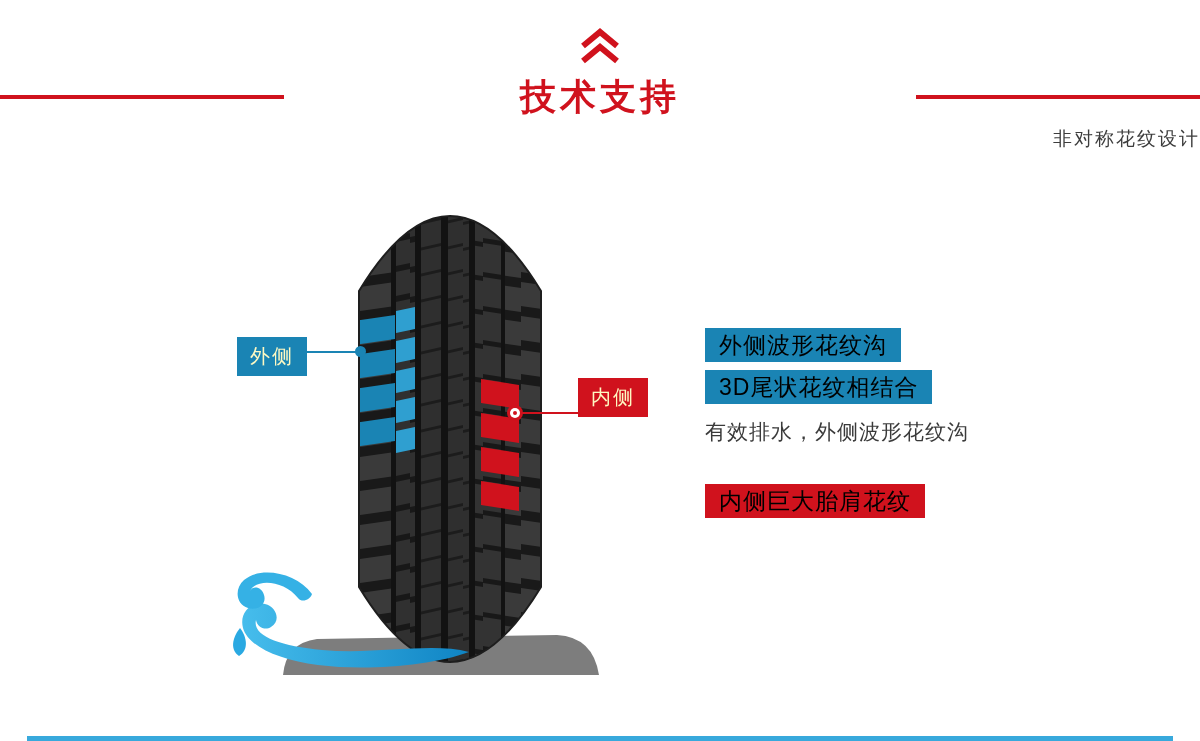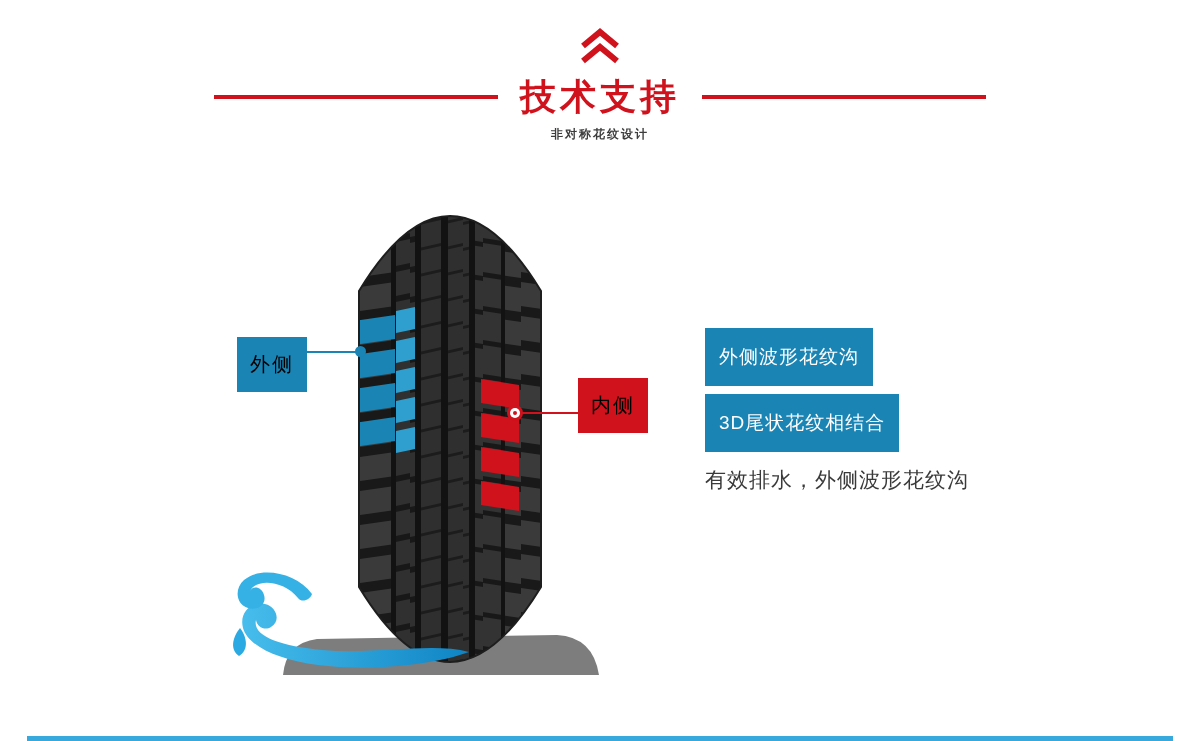--- a/index.html
+++ b/index.html
@@ -11,46 +11,46 @@
     --footer-blue:#38a9dc;
   }
   html,body{margin:0;padding:0;background:#fff;}
   .page{
     position:relative;width:1200px;height:741px;background:#ffffff;overflow:hidden;
     font-family:"Liberation Sans","DejaVu Sans",sans-serif;
   }
   
   .chevron-icon{position:absolute;left:579px;top:28px;}
   .stroke-red{stroke:var(--accent-red);}
-  .title-row{position:absolute;left:0;top:78px;width:100%;display:flex;align-items:center;justify-content:center;}
+  .title-row{position:absolute;left:0;top:78px;width:100%;display:flex;align-items:center;justify-content:space-between;}
   .title-line{width:284px;height:4px;background:var(--accent-red);}
   .page-title{font-size:36px;font-weight:bold;color:var(--accent-red);letter-spacing:4px;margin:0 22px;line-height:38px;white-space:nowrap;}
-  .subtitle{position:absolute;left:0;top:126px;width:100%;text-align:center;font-size:12px;color:#3d3d3d;letter-spacing:2px;font-weight:bold;}
+  .subtitle{position:absolute;left:0;top:126px;width:100%;text-align:right;font-size:19px;color:#3d3d3d;letter-spacing:2px;}
   
   .road{position:absolute;left:283px;top:631px;}
   .tire{position:absolute;left:353px;top:213px;}
   .water{position:absolute;left:226px;top:566px;}
   .f-red{fill:var(--accent-red);}
   .f-blue{fill:var(--accent-blue);}
   .f-blue2{fill:var(--accent-blue-light);}
   .f-road{fill:var(--road-gray);}
   
-  .side-label{position:absolute;color:#000000;font-size:20px;line-height:31px;padding:12px 13px;letter-spacing:2px;white-space:nowrap;}
+  .side-label{position:absolute;color:#fef9c3;font-size:20px;line-height:31px;padding:4px 13px;letter-spacing:2px;white-space:nowrap;}
   .label-outer{left:237px;top:337px;background:var(--accent-blue);}
   .label-inner{left:578px;top:378px;background:var(--accent-red);}
   .leader{position:absolute;height:2px;}
   .leader-outer{left:302px;top:351px;width:58px;background:var(--accent-blue);}
   .leader-inner{left:521px;top:412px;width:57px;background:var(--accent-red);}
   .dot-outer{position:absolute;left:355px;top:346px;width:11px;height:11px;border-radius:50%;background:var(--accent-blue);}
   .ring{position:absolute;left:507px;top:405px;width:16px;height:16px;border-radius:50%;background:var(--accent-red);display:flex;align-items:center;justify-content:center;}
   .ring-mid{width:10px;height:10px;border-radius:50%;background:#fff;display:flex;align-items:center;justify-content:center;}
   .ring-core{width:4px;height:4px;border-radius:50%;background:var(--accent-red);}
   
   .features{position:absolute;left:705px;top:328px;width:430px;}
-  .tag{display:table;color:#ffffff;font-size:19px;line-height:34px;padding:12px 14px;letter-spacing:1px;white-space:nowrap;}
+  .tag{display:table;color:#000000;font-size:23px;line-height:34px;padding:0 14px;letter-spacing:1px;white-space:nowrap;}
   .tag-blue{background:var(--accent-blue);}
   .tag-red{background:var(--accent-red);}
   .desc{font-size:21px;color:#3a3a3a;letter-spacing:1px;white-space:nowrap;}
   .mt16{margin-top:8px;}
   .mt14{margin-top:14px;}
   .mt38{margin-top:38px;}
   
   .footer-bar{position:absolute;left:27px;bottom:0;width:1146px;height:5px;background:var(--footer-blue);}
 </style>
 </head>
@@ -163,16 +163,17 @@
     <div class="ring-mid">
       <div class="ring-core"></div>
     </div>
   </div>
   <div class="side-label label-inner">内侧</div>
 
   <div class="features">
     <div class="tag tag-blue">外侧波形花纹沟</div>
     <div class="tag tag-blue mt16">3D尾状花纹相结合</div>
     <div class="desc mt14">有效排水，外侧波形花纹沟</div>
+    <div class="tag tag-red mt38">内侧巨大胎肩花纹</div>
   </div>
 
   <div class="footer-bar"></div>
 </div>
 
 </body></html>

